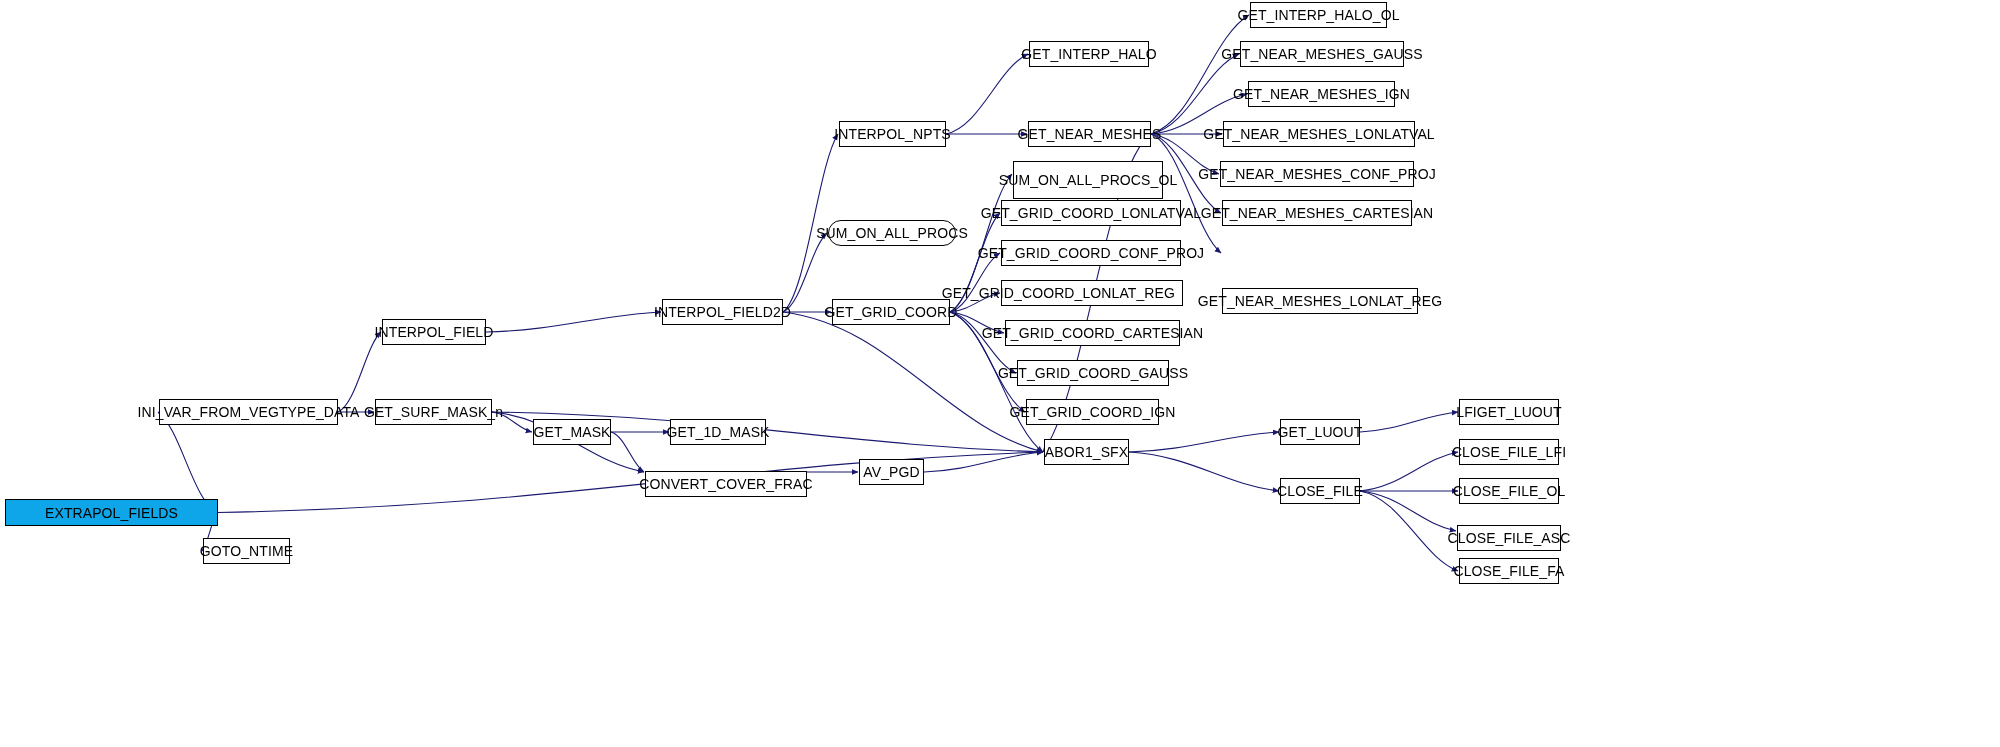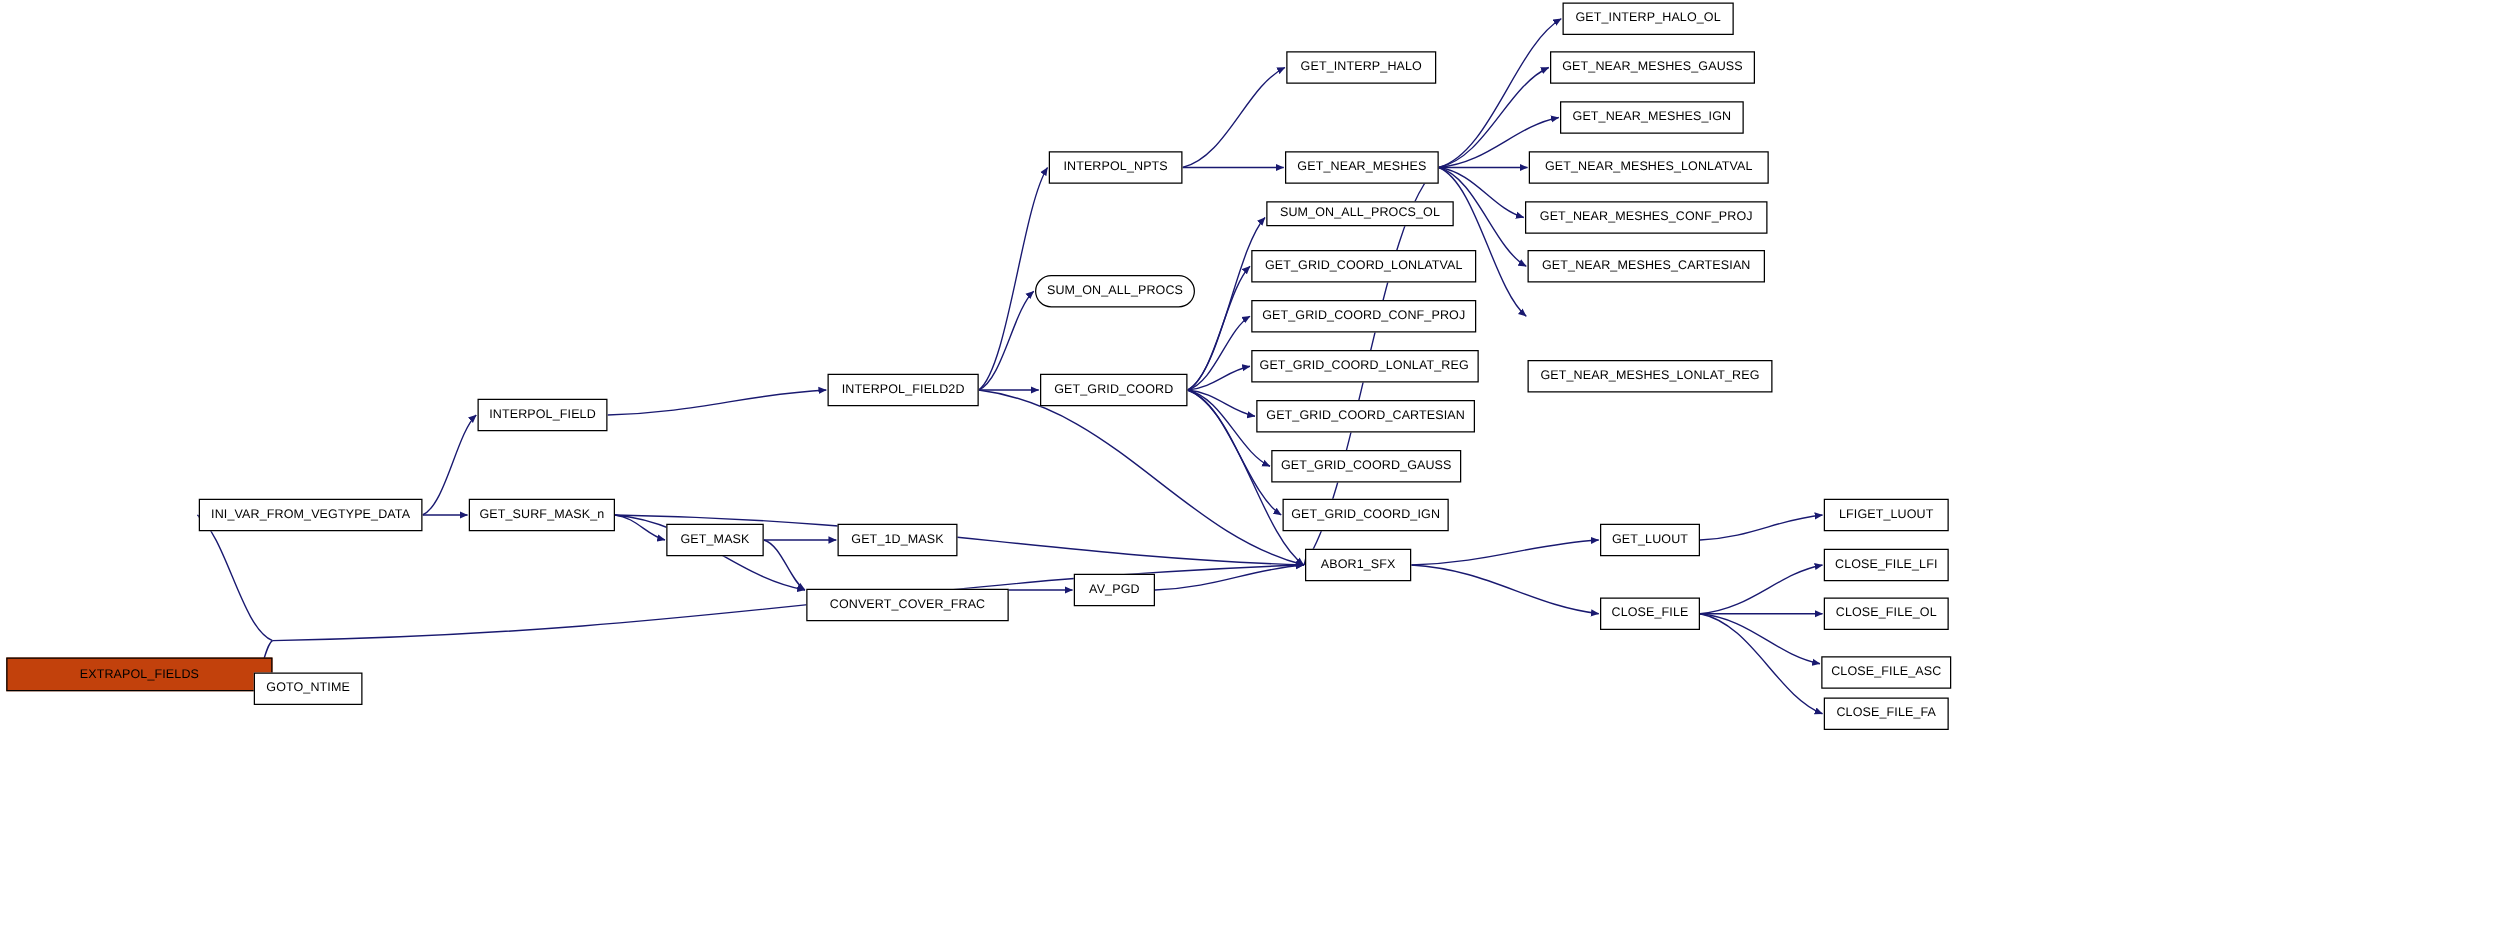--- a/index.html
+++ b/index.html
@@ -22,31 +22,30 @@
     width: 2000px;
     height: 747px;
     pointer-events: none;
   }
   .node {
     position: absolute;
     box-sizing: border-box;
     border: 1px solid #000000;
     background: #ffffff;
     color: #000000;
-    font-size: 10px;
+    font-size: 14px;
     line-height: 1;
     white-space: nowrap;
     display: flex;
     align-items: center;
     justify-content: center;
     letter-spacing: 0.1px;
   }
   .node.root {
-    background: #c2410c;
-    margin-top: 27px;
+    background: #0ea5e9;
   }
   .node-label {
     display: block;
     padding: 0 7px;
   }
 </style>
 </head>
 <body>
 
 <div id="canvas">
@@ -140,21 +139,21 @@
     </div>
     <div class="node" style="left: 1044px; top: 439px; width: 85px; height: 26px;">
       <span class="node-label">ABOR1_SFX</span>
     </div>
     <div class="node" style="left: 1029px; top: 41px; width: 120px; height: 26px;">
       <span class="node-label">GET_INTERP_HALO</span>
     </div>
     <div class="node" style="left: 1028px; top: 121px; width: 123px; height: 26px;">
       <span class="node-label">GET_NEAR_MESHES</span>
     </div>
-    <div class="node" style="left: 1013px; top: 161px; width: 150px; height: 20px;">
+    <div class="node" style="left: 1013px; top: 161px; width: 150px; height: 38px;">
       <span class="node-label">SUM_ON_ALL_PROCS_OL</span>
     </div>
     <div class="node" style="left: 1001px; top: 200px; width: 180px; height: 26px;">
       <span class="node-label">GET_GRID_COORD_LONLATVAL</span>
     </div>
     <div class="node" style="left: 1001px; top: 240px; width: 180px; height: 26px;">
       <span class="node-label">GET_GRID_COORD_CONF_PROJ</span>
     </div>
     <div class="node" style="left: 1001px; top: 280px; width: 182px; height: 26px; justify-content: flex-end;">
       <span class="node-label">GET_GRID_COORD_LONLAT_REG</span>

